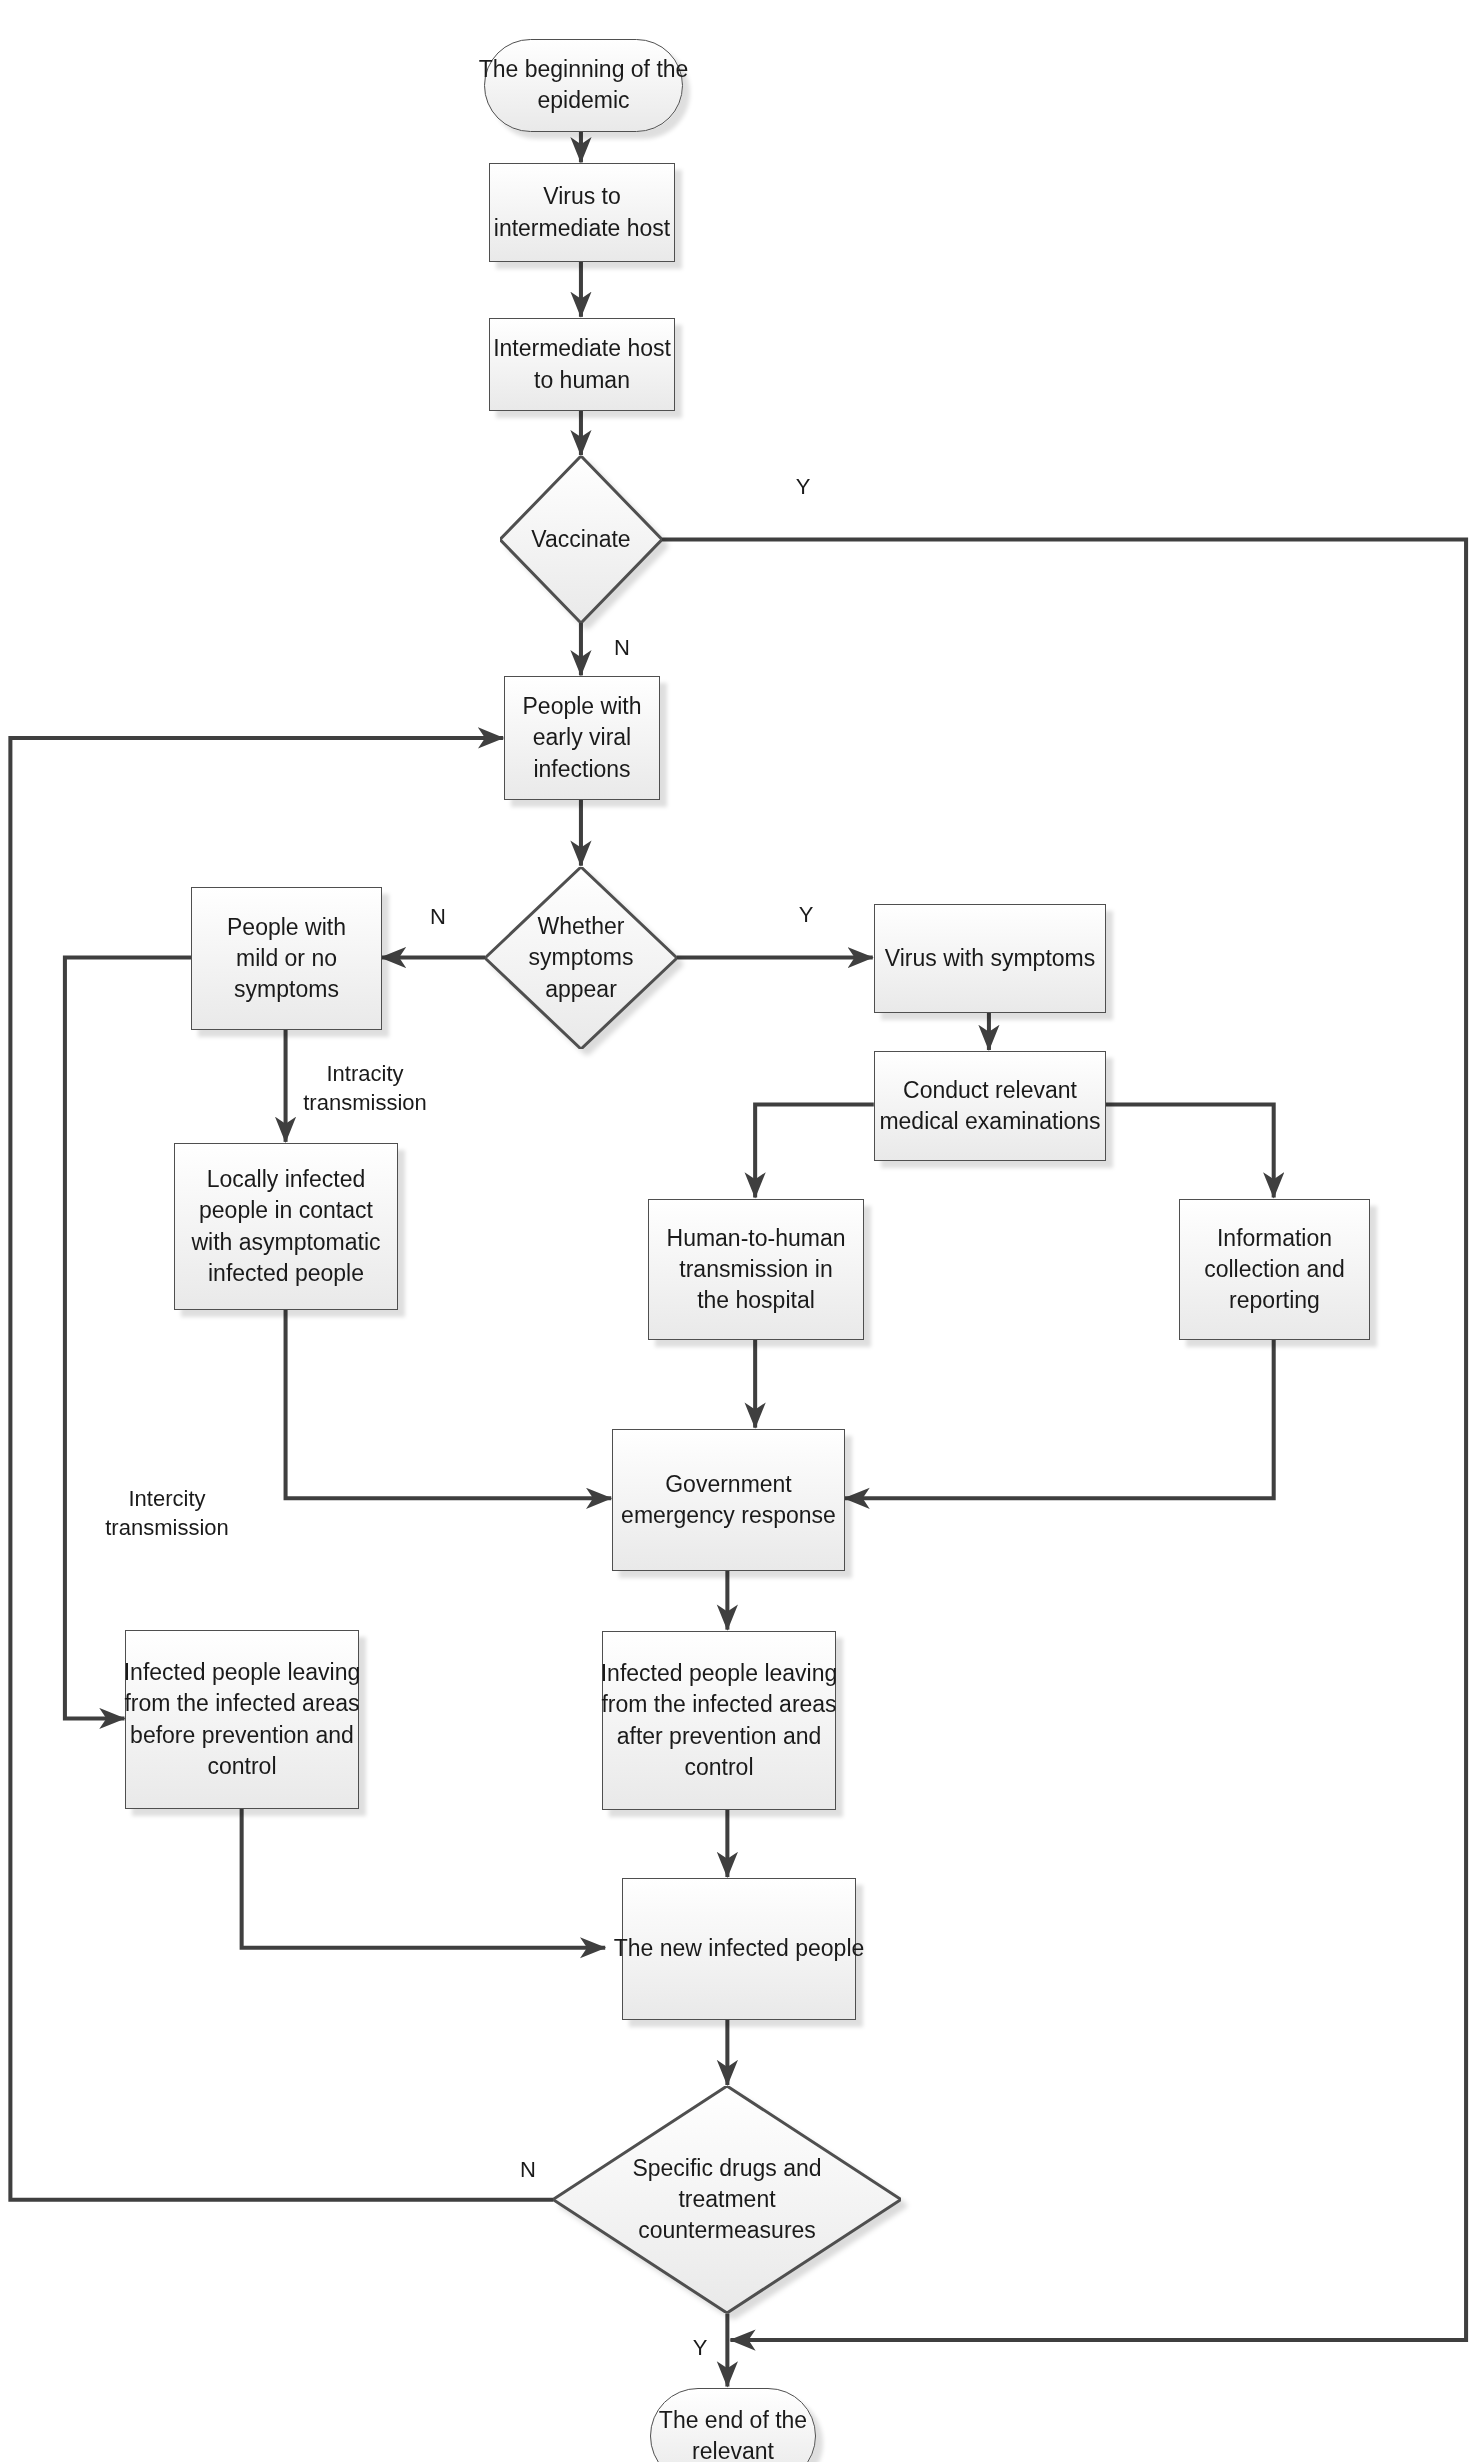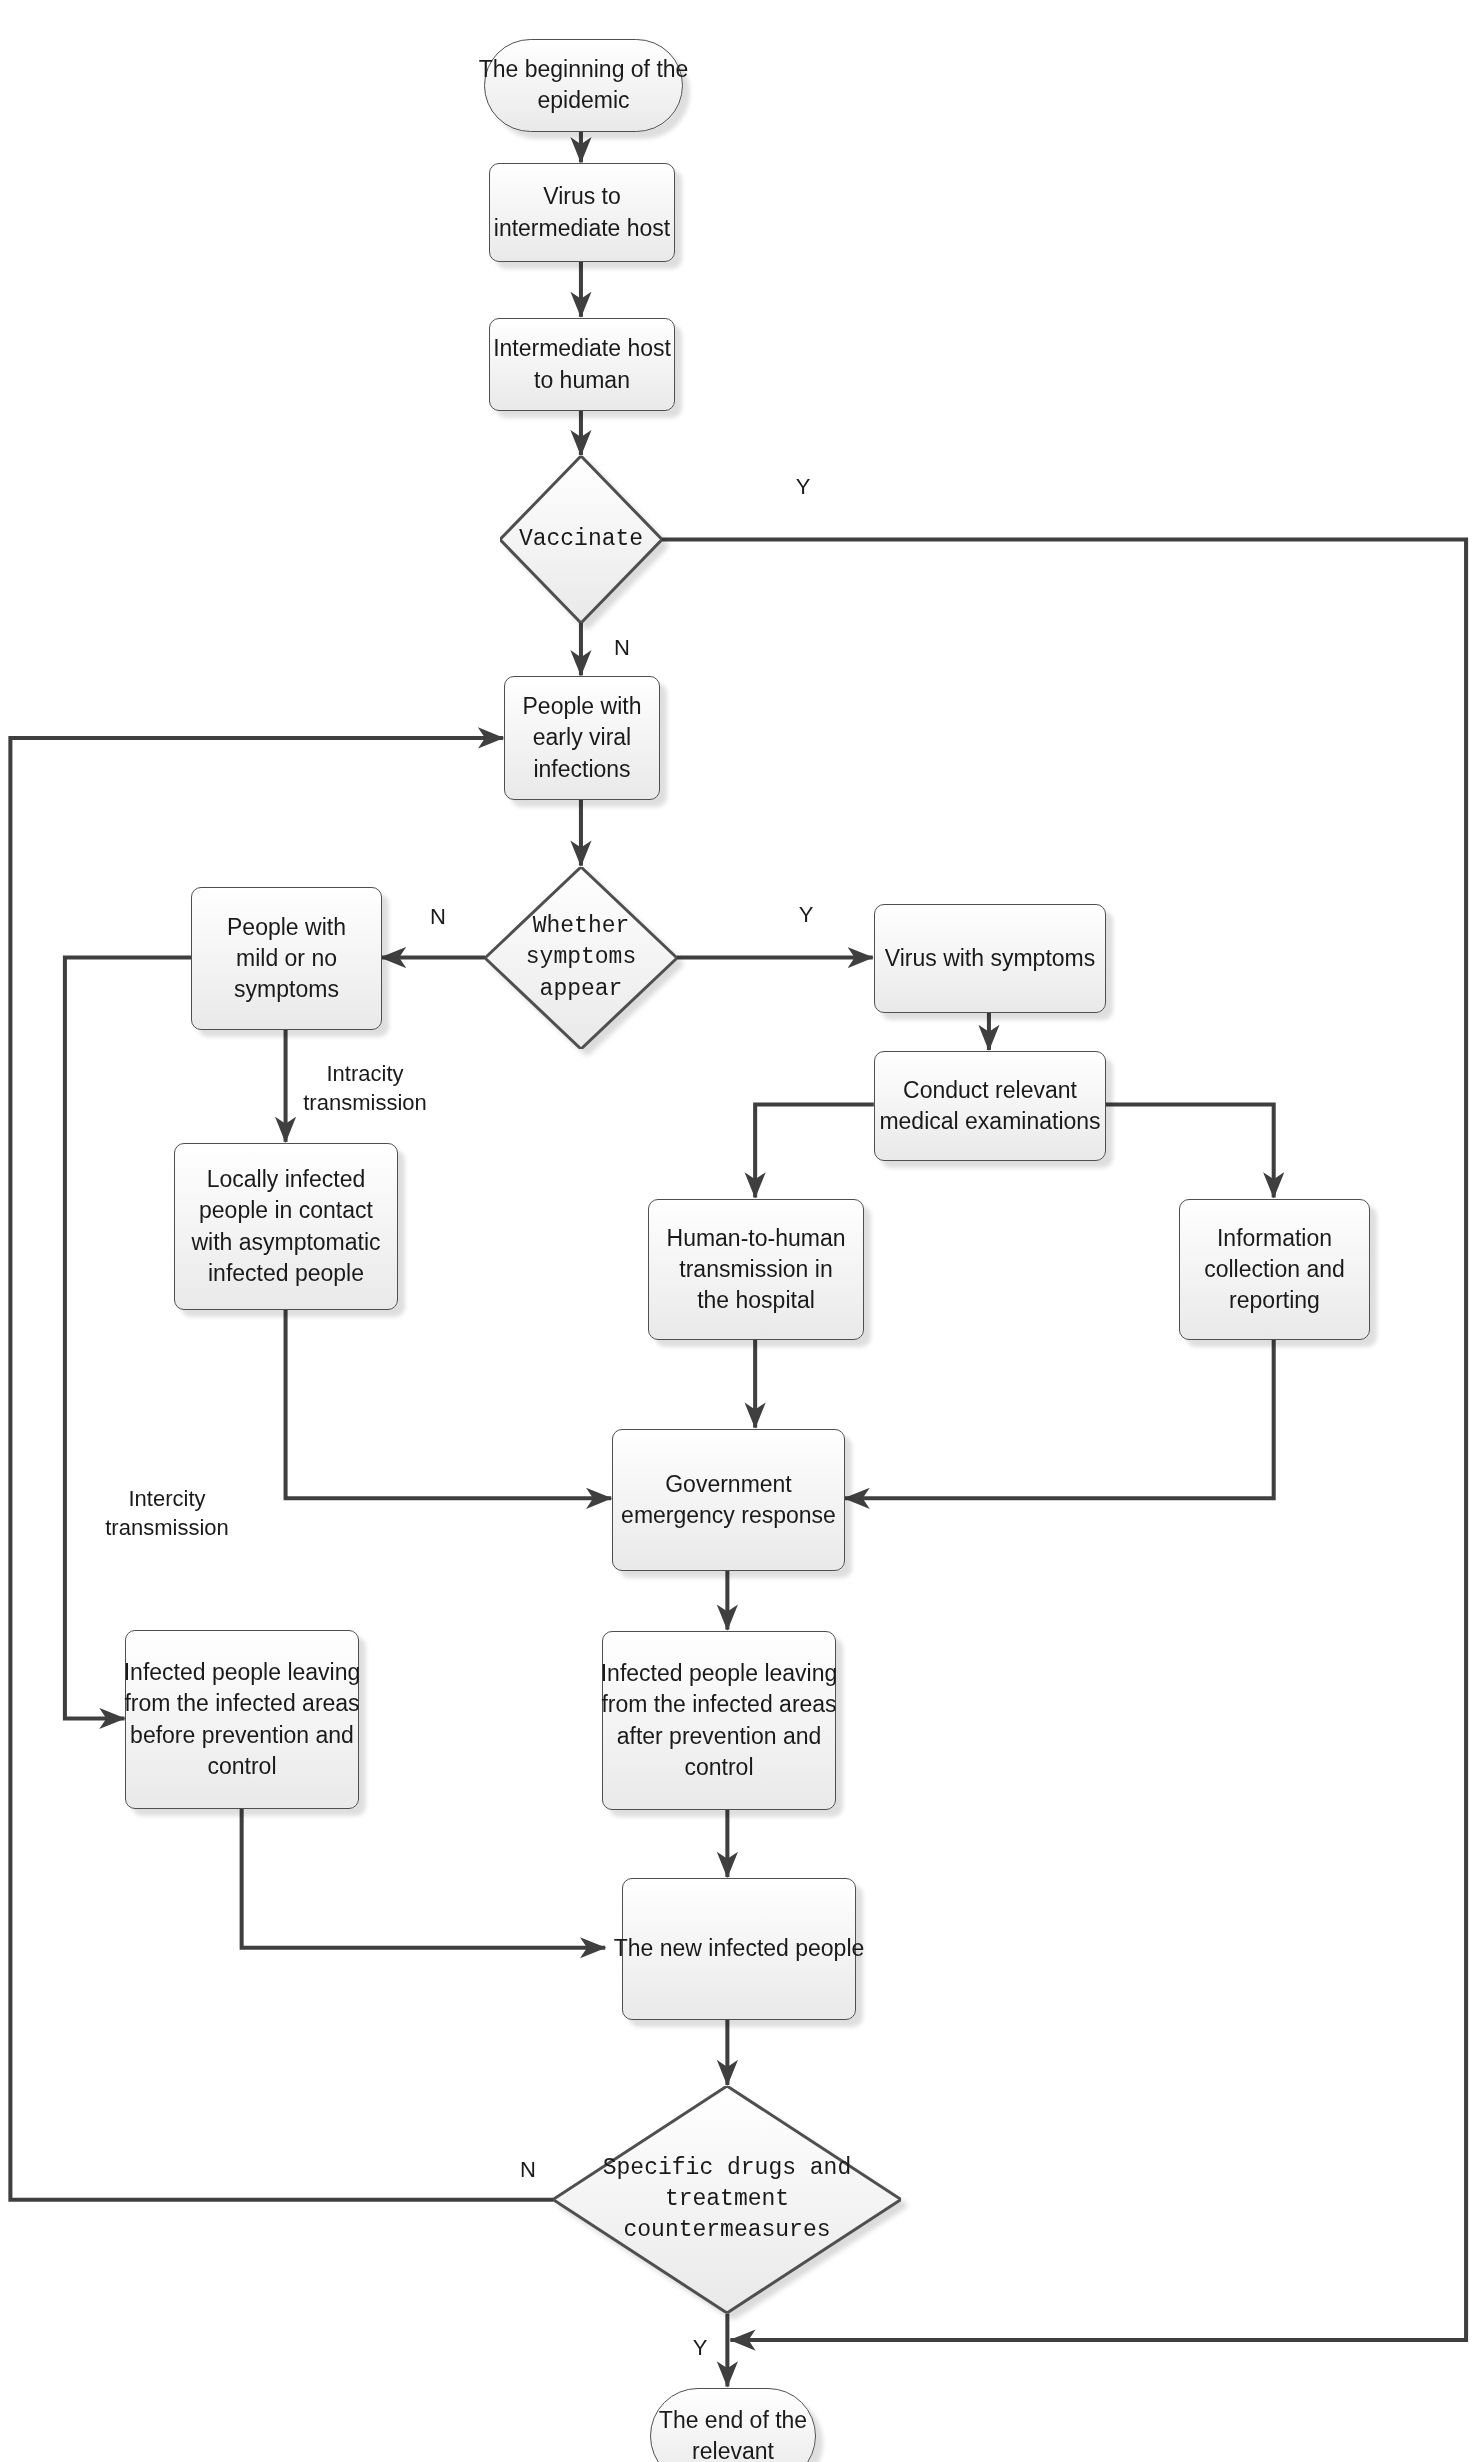--- a/index.html
+++ b/index.html
@@ -9,31 +9,31 @@
   html,body{margin:0;padding:0;background:var(--background);}
   .canvas{
     position:relative;width:1481px;height:2462px;background:var(--background);
     font-family:"Liberation Sans","DejaVu Sans",sans-serif;color:var(--text);
     overflow:hidden;
     margin-top:26px;
   }
   .edges{position:absolute;left:0;top:0;width:1481px;height:2462px;}
   .edges polyline{fill:none;stroke:var(--line);stroke-width:8;}
   .edges .arrowhead{fill:var(--line);stroke:none;}
-  .node{position:absolute;display:flex;align-items:center;justify-content:center;text-align:center;border-radius:10px;}
+  .node{position:absolute;display:flex;align-items:center;justify-content:center;text-align:center;}
   .node .node-label{
     position:relative;z-index:2;white-space:pre;font-size:23px;line-height:1.36;color:var(--text);
   }
   .rect{
     background:linear-gradient(180deg,var(--node_fill_top) 0%,var(--node_fill_bottom) 100%);
     border:1.5px solid var(--node_border);
     box-shadow:7px 7px 4px rgba(0,0,0,0.13);
   }
   .terminator{border-radius:48px;}
-  .diamond{background:transparent;font-family:Liberation Mono, monospace;}
+  .diamond{background:transparent;}
   .diamond-svg{
     position:absolute;left:0;top:0;width:100%;height:100%;z-index:1;
     filter:drop-shadow(6.6px 6.6px 2.5px rgba(0,0,0,0.14));
   }
   .diamond-svg polygon{fill:url(#node-gradient);stroke:var(--node_border);}
   .edge-label{
     position:absolute;transform:translate(-50%,-50%);
     font-size:22px;line-height:1.32;white-space:pre;text-align:center;color:var(--text);z-index:3;
   }
 </style>

